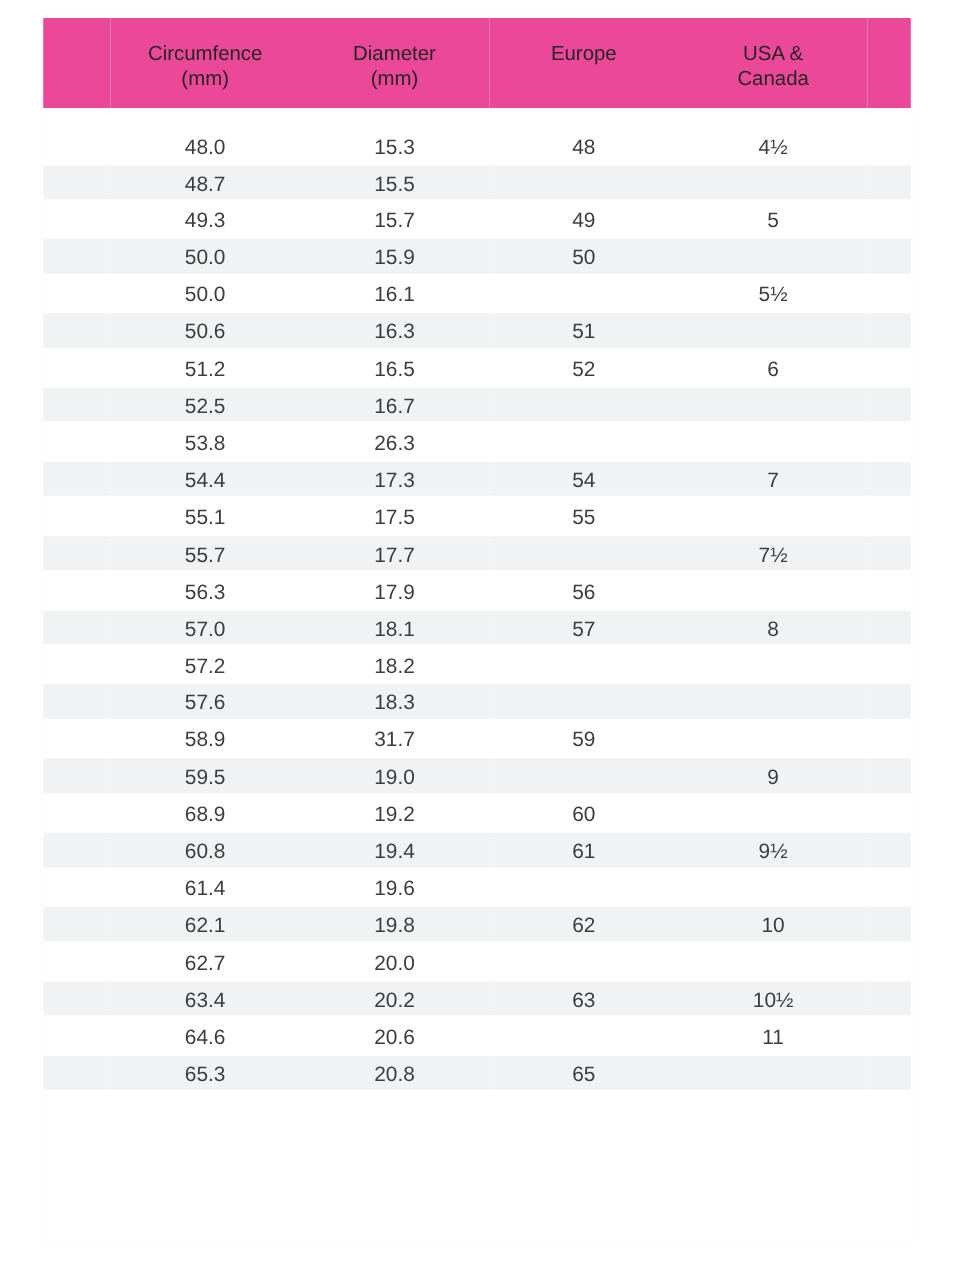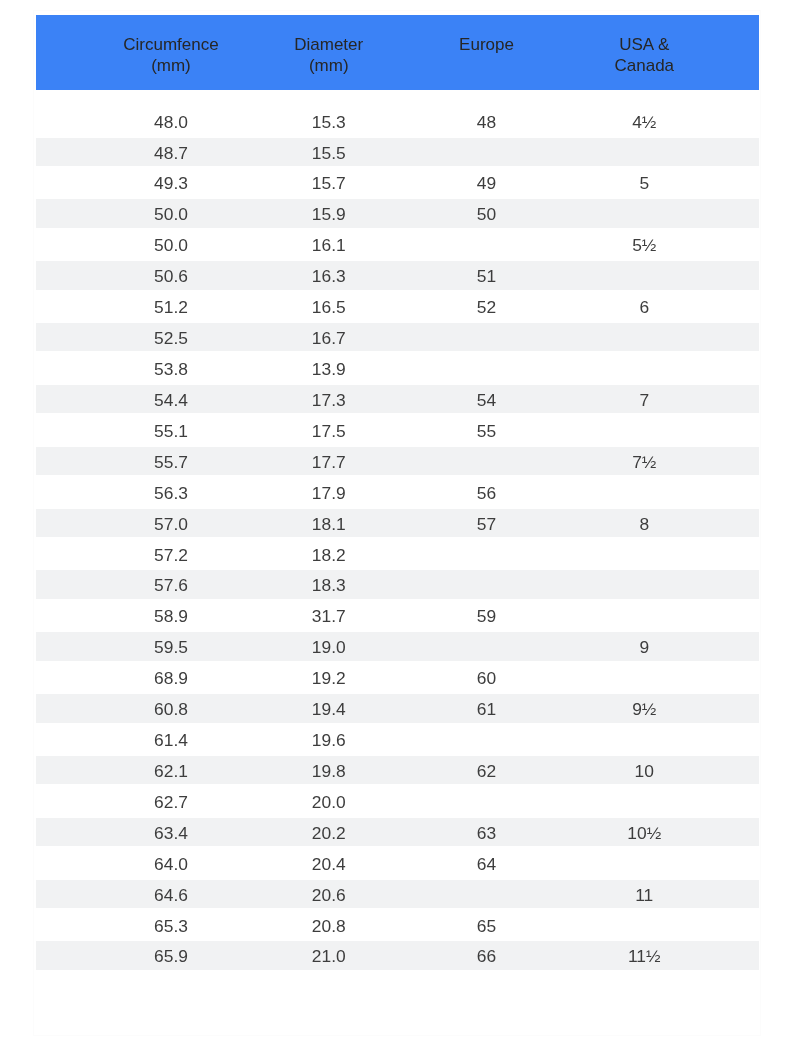--- a/index.html
+++ b/index.html
@@ -10,21 +10,21 @@
   }
   .page { position:relative; width:794px; height:1055px; overflow:hidden; background:#fff; will-change:transform; }
   .tbl-wrap { position:absolute; left:35.6px; top:15.1px; width:723.1px; }
   .tbl-frame { position:absolute; left:33px; top:10px; width:728px; height:1026px; border:1px solid #fcfcfc; }
   table.size-table { width:723.1px; border-collapse:separate; border-spacing:0; table-layout:fixed; }
   col.c0 { width:56.5px; }
   col.c1, col.c2, col.c3, col.c4 { width:157.75px; }
   col.c5 { width:35.5px; }
 
   thead th {
-    background:#3b82f6;
+    background:#ec4899;
     font-weight:400;
     font-size:17px;
     color:#262626;
     line-height:20.7px;
     height:75.1px;
     padding:19.75px 0 0 0;
     vertical-align:top;
     text-align:center;
   }
   thead th span { display:block; }
@@ -245,21 +245,21 @@
             </td>
           </tr>
 <tr>
             <td class="spacer">
               <div class="cell"></div>
             </td>
             <td>
               <div class="cell">53.8</div>
             </td>
             <td>
-              <div class="cell">13.9</div>
+              <div class="cell">26.3</div>
             </td>
             <td>
               <div class="cell"></div>
             </td>
             <td>
               <div class="cell"></div>
             </td>
             <td class="spacer">
               <div class="cell"></div>
             </td>
@@ -562,40 +562,20 @@
             </td>
             <td class="spacer">
               <div class="cell"></div>
             </td>
           </tr>
 <tr>
             <td class="spacer">
               <div class="cell"></div>
             </td>
             <td>
-              <div class="cell">64.0</div>
-            </td>
-            <td>
-              <div class="cell">20.4</div>
-            </td>
-            <td>
-              <div class="cell">64</div>
-            </td>
-            <td>
-              <div class="cell"></div>
-            </td>
-            <td class="spacer">
-              <div class="cell"></div>
-            </td>
-          </tr>
-<tr>
-            <td class="spacer">
-              <div class="cell"></div>
-            </td>
-            <td>
               <div class="cell">64.6</div>
             </td>
             <td>
               <div class="cell">20.6</div>
             </td>
             <td>
               <div class="cell"></div>
             </td>
             <td>
               <div class="cell">11</div>
@@ -612,40 +592,20 @@
               <div class="cell">65.3</div>
             </td>
             <td>
               <div class="cell">20.8</div>
             </td>
             <td>
               <div class="cell">65</div>
             </td>
             <td>
               <div class="cell"></div>
-            </td>
-            <td class="spacer">
-              <div class="cell"></div>
-            </td>
-          </tr>
-<tr>
-            <td class="spacer">
-              <div class="cell"></div>
-            </td>
-            <td>
-              <div class="cell">65.9</div>
-            </td>
-            <td>
-              <div class="cell">21.0</div>
-            </td>
-            <td>
-              <div class="cell">66</div>
-            </td>
-            <td>
-              <div class="cell">11½</div>
             </td>
             <td class="spacer">
               <div class="cell"></div>
             </td>
           </tr>
 </tbody>
       </table>
 </div>
 </div>
 

